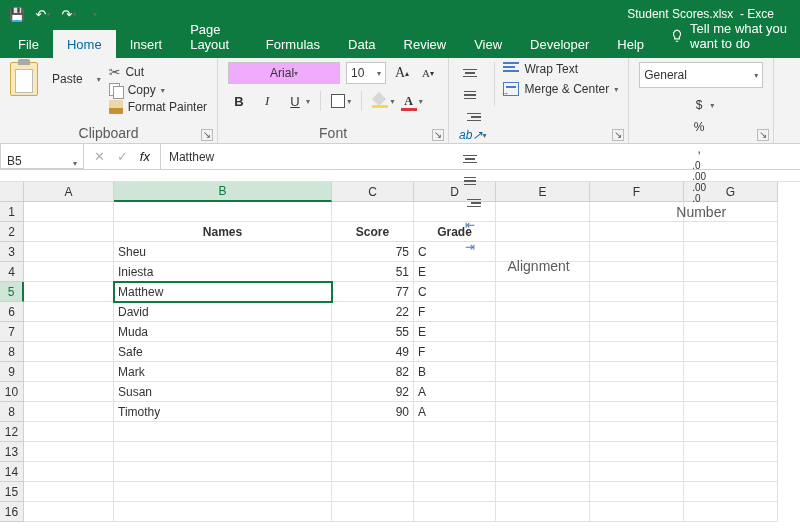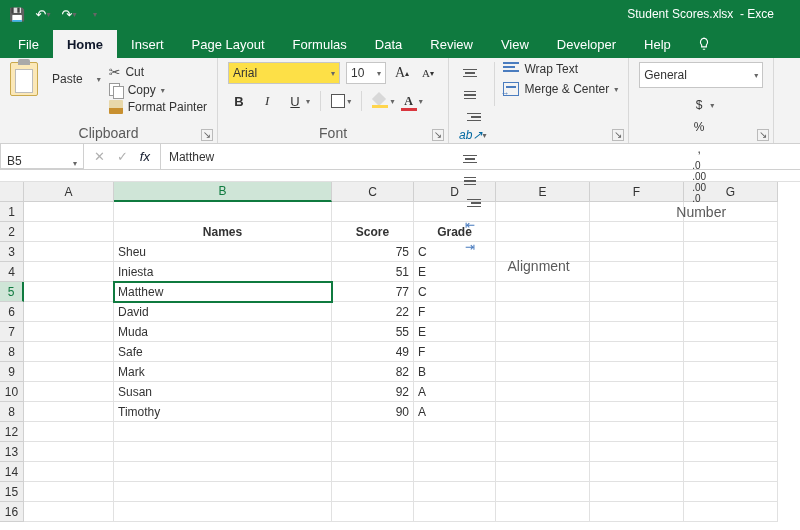--- a/index.html
+++ b/index.html
@@ -7,21 +7,21 @@
 
   
   .titlebar { background: #0f7a3f; height: 28px; display: flex; align-items: center; color: #fff; }
   .titlebar .qat { display: flex; align-items: center; gap: 4px; padding-left: 6px; }
   .titlebar .qat-item { width: 22px; height: 22px; display: flex; align-items: center; justify-content: center; font-size: 13px; cursor: pointer; }
   .titlebar .title { margin-left: auto; padding-right: 26px; font-size: 12px; }
 
   
   .ribbon-tabs { background: #0f7a3f; height: 30px; display: flex; align-items: flex-end; padding: 0 0 0 4px; color: #fff; }
   .ribbon-tab { padding: 7px 14px 6px; font-size: 13px; cursor: pointer; }
-  .ribbon-tab.active { background: #f3f3f3; color: #0f172a; font-weight: 700; text-align: center; }
+  .ribbon-tab.active { background: #f3f3f3; color: #0369a1; font-weight: 400; text-align: center; }
   .ribbon-tell { display: flex; align-items: center; gap: 6px; padding: 7px 12px; font-size: 13px; }
   .bulb-icon { width: 14px; height: 14px; position: relative; }
   .bulb-icon svg { width: 14px; height: 14px; fill: none; stroke: #fff; stroke-width: 2; }
 
   
   .ribbon { background: #f3f3f3; height: 86px; display: flex; border-bottom: 1px solid #d0d0d0; }
   .group { border-right: 1px solid #d8d8d8; padding: 4px 10px 0; display: flex; flex-direction: column; position: relative; }
   .group-body { flex: 1; display: flex; }
   .group-label { height: 18px; text-align: center; font-size: 14px; color: #5a5a5a; position: relative; }
   .group-dlg { position: absolute; right: 4px; bottom: 2px; font-size: 10px; color: #666; cursor: pointer; width: 12px; height: 12px; border: 1px solid #bbb; text-align: center; line-height: 10px; }
@@ -37,21 +37,21 @@
   .scissors-icon { color: #555; font-size: 14px; }
   .copy-icon { width: 14px; height: 14px; position: relative; }
   .copy-icon::before, .copy-icon::after { content: ""; position: absolute; width: 9px; height: 11px; border: 1px solid #999; background: #fff; }
   .copy-icon::before { top: 0; left: 0; }
   .copy-icon::after { top: 3px; left: 4px; }
   .fpainter-icon { width: 14px; height: 14px; background: linear-gradient(#e8d8aa 60%, #c89030 60%); border-radius: 1px; }
 
   
   .font .rows { display: flex; flex-direction: column; gap: 6px; }
   .font .row { display: flex; gap: 6px; align-items: center; }
-  .font-select { width: 112px; height: 22px; border: 1px solid #c6c6c6; background: #fde047; display: flex; align-items: center; padding: 0 4px; justify-content: space-between; cursor: pointer; font-size: 12px; }
+  .font-select { width: 112px; height: 22px; border: 1px solid #c6c6c6; background: #f0abfc; display: flex; align-items: center; padding: 0 4px; justify-content: center; cursor: pointer; font-size: 12px; }
   .size-select { width: 40px; height: 22px; border: 1px solid #c6c6c6; background: #fff; display: flex; align-items: center; padding: 0 4px; justify-content: space-between; cursor: pointer; font-size: 12px; }
   .dd-arrow { font-size: 8px; color: #666; }
   .aa-btn { width: 20px; height: 22px; border: 1px solid transparent; display: flex; align-items: center; justify-content: center; cursor: pointer; font-family: serif; }
   .font-btn { width: 22px; height: 22px; display: flex; align-items: center; justify-content: center; cursor: pointer; font-size: 13px; }
   .font-btn.bold { font-weight: bold; }
   .font-btn.italic { font-style: italic; font-family: serif; }
   .font-btn.underline { text-decoration: underline; }
   .split-btn { display: flex; align-items: center; }
   .border-box { width: 14px; height: 14px; background: #fff; border: 1px solid #555; position: relative; }
   .border-box::after { content: ""; position: absolute; bottom: -1px; left: -1px; right: -1px; height: 1px; background: #555; }
@@ -131,20 +131,21 @@
   <div class="ribbon-tab">Review</div>
   <div class="ribbon-tab">View</div>
   <div class="ribbon-tab">Developer</div>
   <div class="ribbon-tab">Help</div>
   <div class="ribbon-tell">
     <span class="bulb-icon">
       <svg viewBox="0 0 24 24">
           <path d="M12 2a7 7 0 0 0-4 12v3h8v-3a7 7 0 0 0-4-12z M10 21h4"></path>
         </svg>
     </span>
+    <span>Tell me what you want to do</span>
   </div>
 </div>
 
 <div class="ribbon">
 
   <div class="group clipboard">
     <div class="group-body">
       <div class="paste-big">
         <div class="paste-icon"></div>
         <span>Paste</span>

